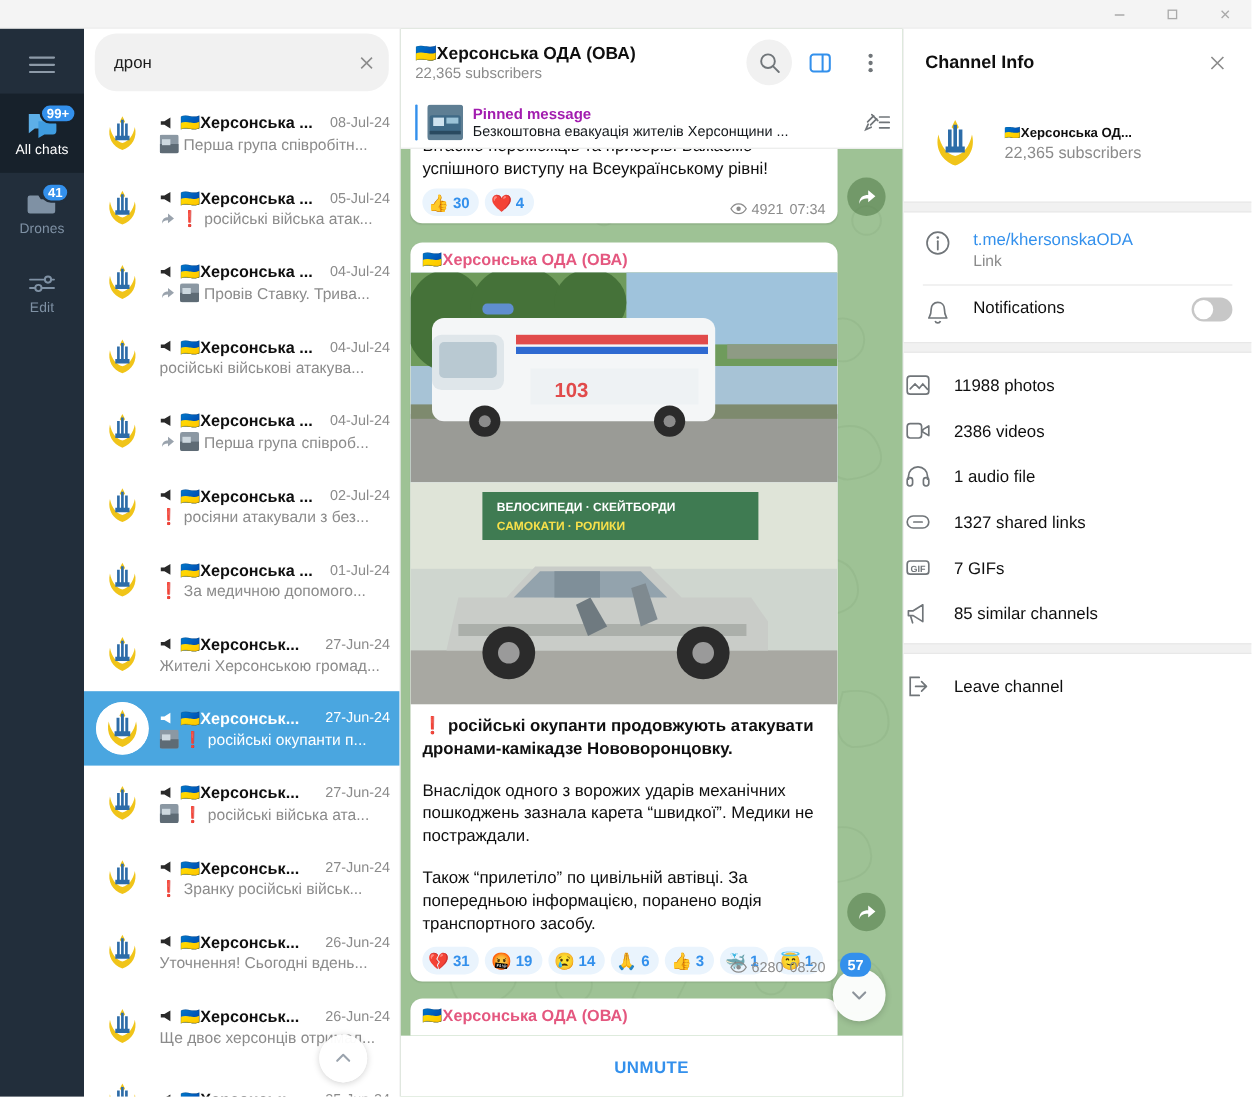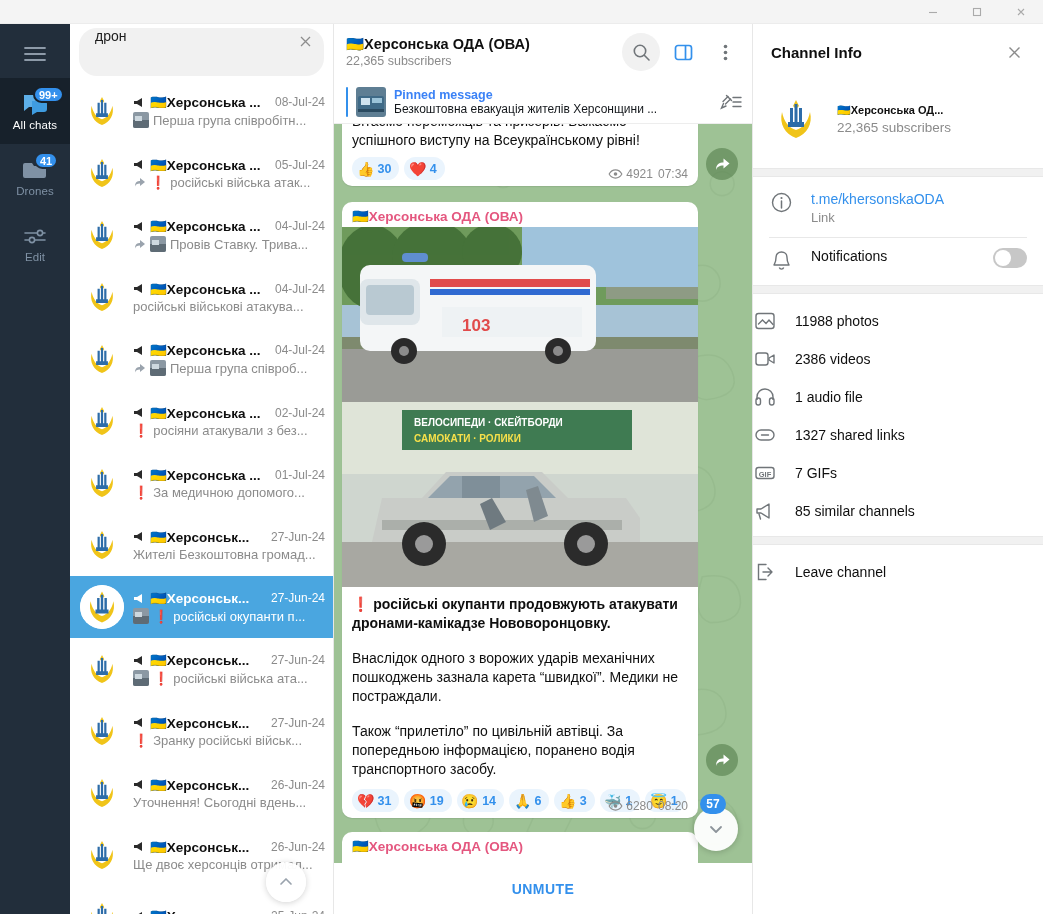--- a/index.html
+++ b/index.html
@@ -41,21 +41,21 @@
     font-weight: bold; display: flex; align-items: center; justify-content: center;
     padding: 0 4px; border: 2px solid #222e3b;
   }
   .rail-item.active .rail-badge { border-color: #17212b; }
 
   
   .list-col { width: 264px; flex: 0 0 264px; background: #fff; display: flex; flex-direction: column; border-right: 1px solid #e7e7e7; position: relative; }
   .search-wrap { height: 56px; display: flex; align-items: center; padding: 0 9px; flex: 0 0 56px; }
   .search-box {
     flex: 1; height: 48px; background: #f1f1f1; border-radius: 18px;
-    display: flex; align-items: flex-start; padding: 0 6px 0 16px;
+    display: flex; align-items: center; padding: 0 6px 0 16px;
   }
   .search-val { flex: 1; font-size: 14px; color: #1b1b1b; }
   .search-clear { width: 26px; height: 26px; display: flex; align-items: center; justify-content: center; color: #8d8d8d; }
 
   .chat-list { flex: 1; overflow: hidden; }
   .chat-row {
     height: 62px; display: flex; align-items: center; padding: 0 8px 0 10px; gap: 9px; cursor: pointer;
   }
   .chat-row.sel { background: #4aa6e0; }
   .avatar {
@@ -100,21 +100,21 @@
   .hbtn.grey { background: #f1f1f1; }
   .hbtn.accent { color: #3390ec; }
 
   .pinned {
     height: 44px; flex: 0 0 44px; background: #fff; display: flex; align-items: center;
     gap: 8px; padding: 0 10px 0 12px; border-bottom: 1px solid #ededed; z-index: 4;
   }
   .pin-bar { width: 2px; height: 30px; background: #3390ec; border-radius: 1px; flex: 0 0 2px; }
   .pin-thumb { width: 30px; height: 30px; border-radius: 3px; flex: 0 0 30px; overflow: hidden; }
   .pin-txt { flex: 1; min-width: 0; }
-  .pin-lbl { font-size: 12.5px; color: #3b82f6; font-weight: bold; }
+  .pin-lbl { font-size: 12.5px; color: #a21caf; font-weight: bold; }
   .pin-prev { font-size: 12px; color: #14181c; white-space: nowrap; overflow: hidden; text-overflow: ellipsis; }
 
   .msgs { flex: 1 1 auto; position: relative; overflow: hidden; }
   .doodle { position: absolute; inset: 0; background: #9ec295; }
   .doodle svg { width: 100%; height: 100%; opacity: .36; }
   .msg-scroll { position: absolute; inset: 0; padding: 0 16px 0 8px; }
 
   .bubble {
     background: #fff; border-radius: 10px; max-width: 356px; width: 356px;
     position: relative; overflow: hidden; box-shadow: 0 1px 1px rgba(0,0,0,.08);
@@ -460,21 +460,21 @@
             </div>
             <div class="chat-meta">
               <div class="chat-top">
                 <svg width="13" height="11" viewBox="0 0 13 11">
                   <path d="M1 4h3l5-3v9l-5-3H1z" fill="#2a2a2a"></path>
                 </svg>
                 <span class="chat-title">🇺🇦Херсонськ...</span>
                 <span class="chat-date">27-Jun-24</span>
               </div>
               <div class="chat-bot">
-                <span class="chat-prev">Жителі Безкоштовна громад...</span>
+                <span class="chat-prev">Жителі Херсонською громад...</span>
               </div>
             </div>
           </div>
           <div class="chat-row sel">
             <div class="avatar">
               <svg width="44" height="44" viewBox="0 0 54 54">
                 <circle cx="27" cy="27" r="27" fill="#fff"></circle>
                 <path d="M13 20c-3 12 3 22 14 26 11-4 17-14 14-26-2 10-7 16-14 18-7-2-12-8-14-18z" fill="#f0c419"></path>
                 <path d="M27 8l3 6-3 3-3-3z" fill="#f0c419"></path>
                 <path d="M21 16h3v16h-3zM30 16h3v16h-3zM25.5 12h3v22h-3z" fill="#2d6ca8"></path>

